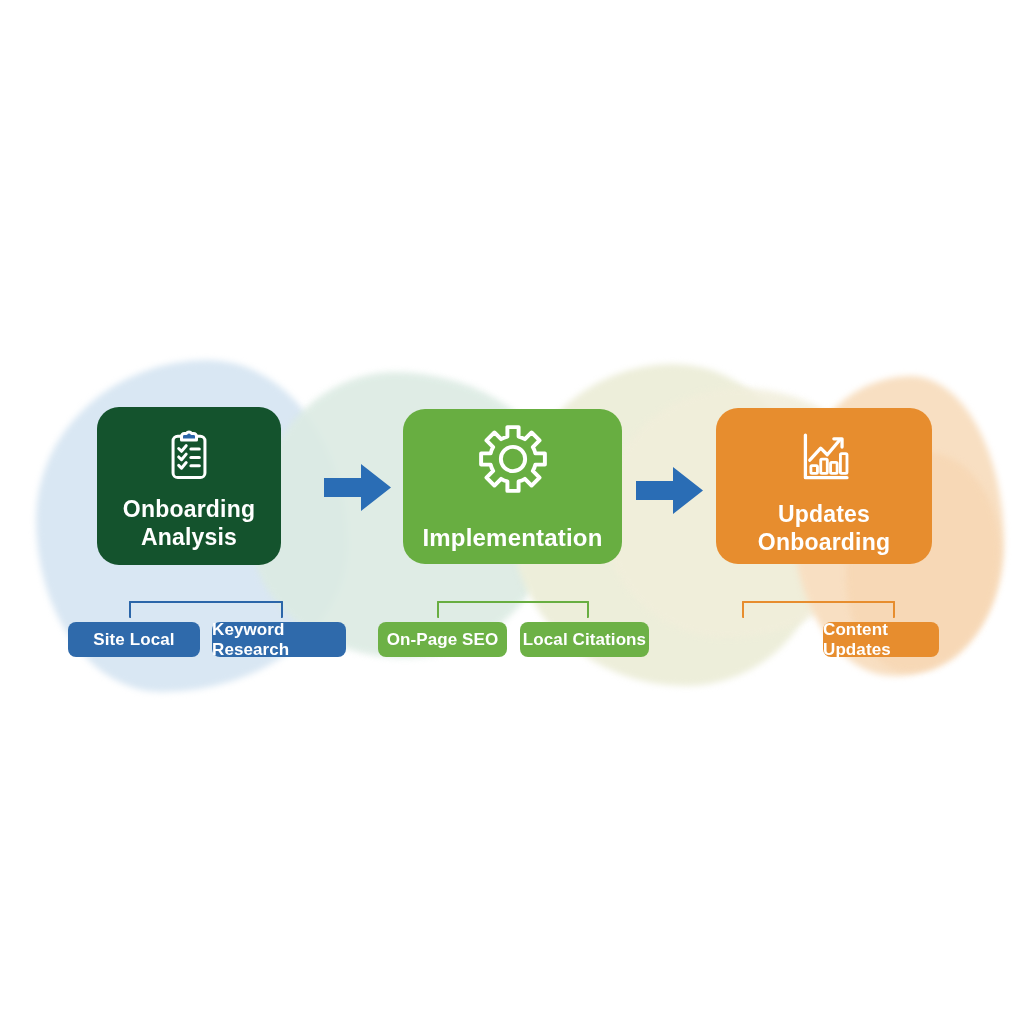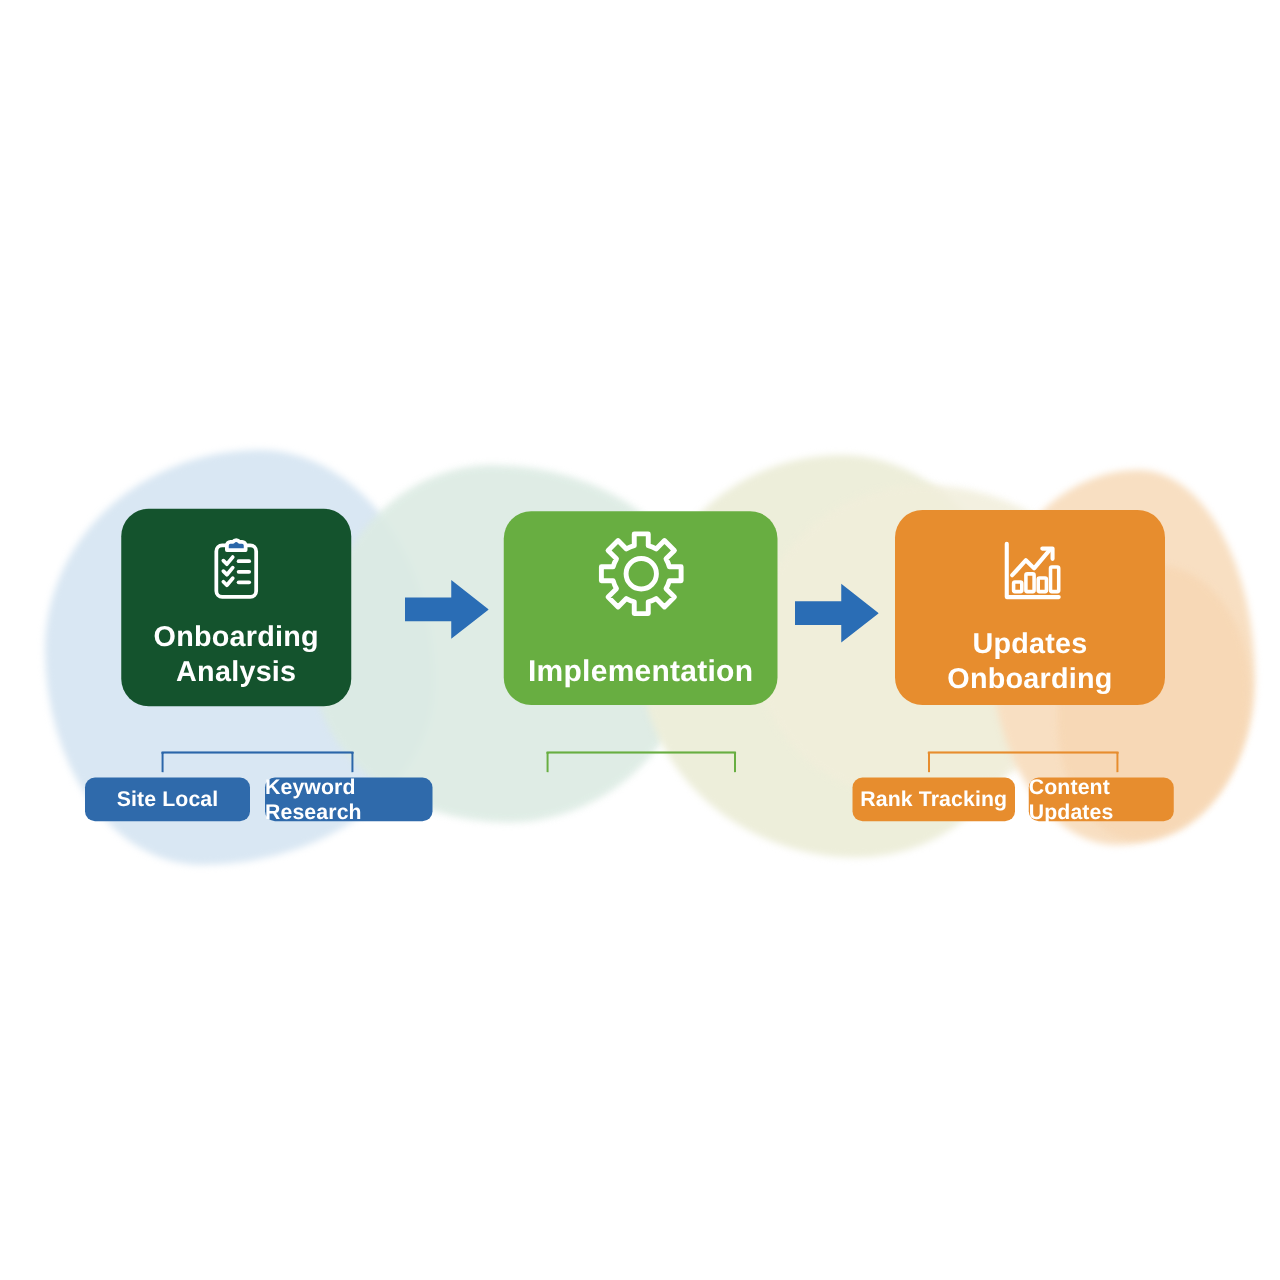--- a/index.html
+++ b/index.html
@@ -141,16 +141,17 @@
       <span>Onboarding</span>
     </div>
   </div>
 
   <div class="bracket bracket-1"></div>
   <div class="bracket bracket-2"></div>
   <div class="bracket bracket-3"></div>
 
   <div class="chip chip-blue chip-1a">Site Local</div>
   <div class="chip chip-blue chip-1b">Keyword Research</div>
-  <div class="chip chip-orange chip-3a">Rank Tracking</div>
+  <div class="chip chip-green chip-2a">On-Page SEO</div>
+  <div class="chip chip-green chip-2b">Local Citations</div>
   <div class="chip chip-orange chip-3b">Content Updates</div>
 
 </div>
 
 </body></html>

